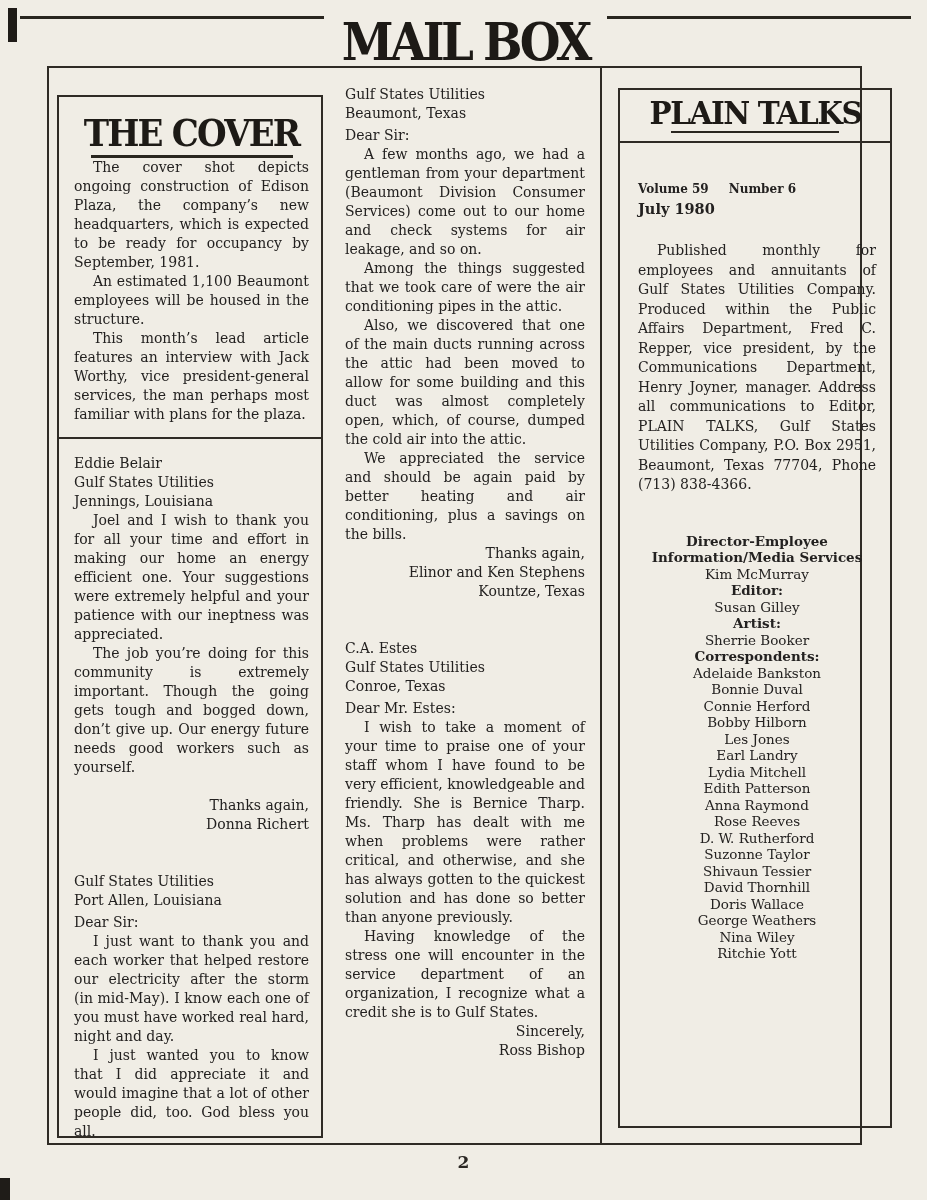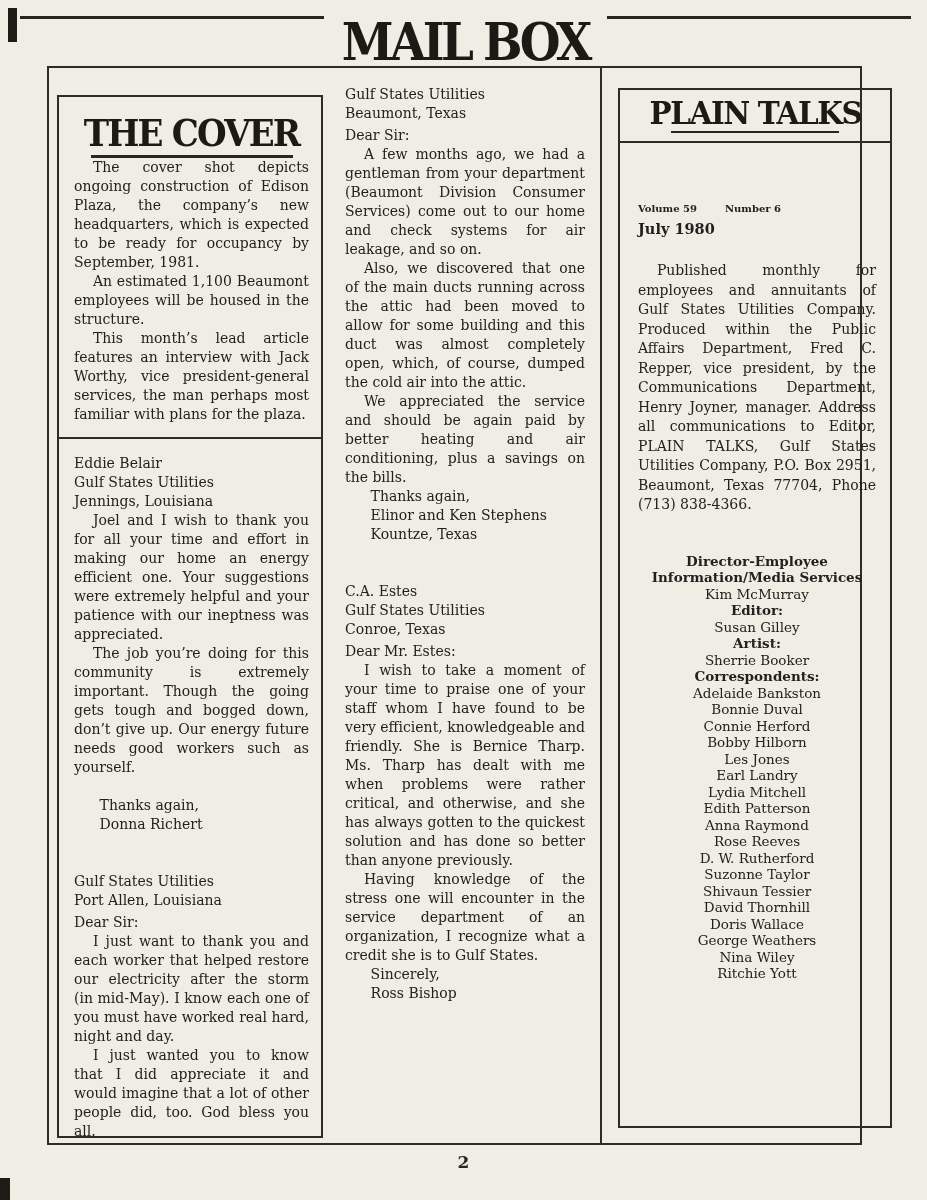--- a/index.html
+++ b/index.html
@@ -37,42 +37,42 @@
   }
   .cover-underline{width:202px;height:3px;background:#29261f;margin:3px auto 0;}
   .cover-text{margin-top:24px;}
   .letters-section{padding:15px 12px 0 15px;}
   
   .para{margin:0;text-indent:1.35em;text-align:justify;font-size:14px;line-height:19px;hyphens:auto;}
   .addr div{font-size:14px;line-height:19px;}
   .salutation{margin-top:3px;font-size:14px;line-height:19px;}
   .paras{margin-top:0;}
   .closing{margin-top:19px;margin-left:1.6em;}
-  .closing div{font-size:14px;line-height:19px;}
+  .closing div{font-size:14px;line-height:19px;text-align:right;}
   .closing.tight{margin-top:0;}
   .letter{margin-top:38px;}
   .letter.first{margin-top:0;}
   
   .mid-col{position:absolute;left:296px;top:17px;width:240px;}
   
   .right-box{
     position:absolute;left:569px;top:20px;width:274px;height:1040px;
     border:2px solid #2f2b25;box-sizing:border-box;
   }
   .right-title-box{
     height:53px;border-bottom:2px solid #2f2b25;box-sizing:border-box;
     display:flex;flex-direction:column;align-items:center;justify-content:center;
   }
   .plain-talks-logo{
     font-size:31px;font-weight:bold;line-height:1;letter-spacing:-1.5px;
     transform:scaleX(.95);white-space:nowrap;color:#1d1a16;
   }
   .pt-underline{width:168px;height:2px;background:#29261f;margin-top:2px;}
   .right-content{padding:0 14px 0 18px;}
-  .vol-line{display:flex;gap:28px;font-weight:bold;font-size:10px;line-height:20px;margin-top:56px;}
+  .vol-line{display:flex;gap:20px;font-weight:bold;font-size:12px;line-height:20px;margin-top:36px;}
   .date-line{font-weight:bold;font-size:14.5px;line-height:20px;}
   .about{margin:22px 0 0;text-indent:1.35em;text-align:justify;font-size:14px;line-height:19.5px;hyphens:auto;}
   .staff{margin-top:38px;text-align:center;font-size:13.5px;line-height:16.5px;}
   .staff .bold{font-weight:bold;}
   .staff-list div{font-size:13.5px;line-height:16.5px;}
   
   .page-num{position:absolute;top:1152px;left:0;width:100%;text-align:center;font-size:17px;font-weight:bold;color:#2a2username:#2a2723;}
   .page-num{color:#2a2723;}
   
   .scan-mark{position:absolute;background:#1f1c18;}
@@ -141,20 +141,21 @@
   <div class="mid-col">
 
     <div class="letter first">
       <div class="addr">
           <div>Gulf States Utilities</div>
           <div>Beaumont, Texas</div>
         </div>
       <div class="salutation">Dear Sir:</div>
       <div class="paras">
           <p class="para">A few months ago, we had a gentleman from your department (Beaumont Division Consumer Services) come out to our home and check systems for air leakage, and so on.</p>
+          <p class="para">Among the things suggested that we took care of were the air conditioning pipes in the attic.</p>
           <p class="para">Also, we discovered that one of the main ducts running across the attic had been moved to allow for some building and this duct was almost completely open, which, of course, dumped the cold air into the attic.</p>
           <p class="para">We appreciated the service and should be again paid by better heating and air conditioning, plus a savings on the bills.</p>
         </div>
       <div class="closing tight">
           <div>Thanks again,</div>
           <div>Elinor and Ken Stephens</div>
           <div>Kountze, Texas</div>
         </div>
     </div>
 

